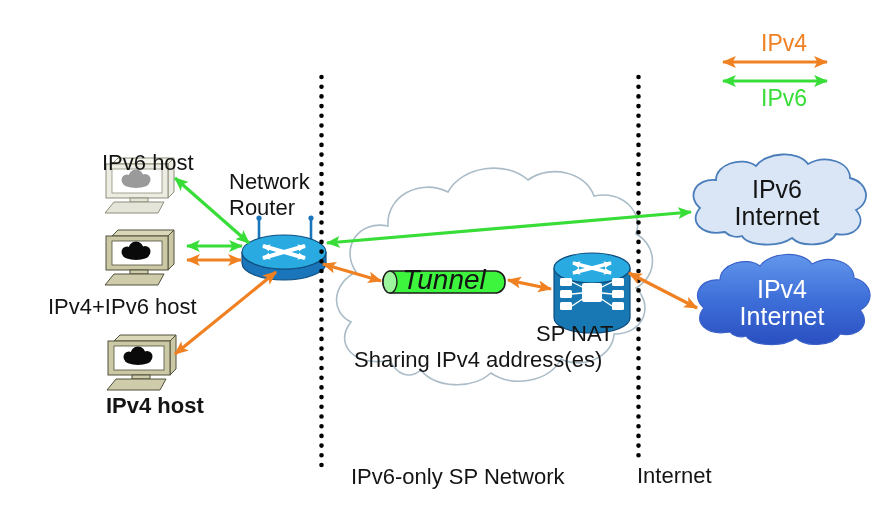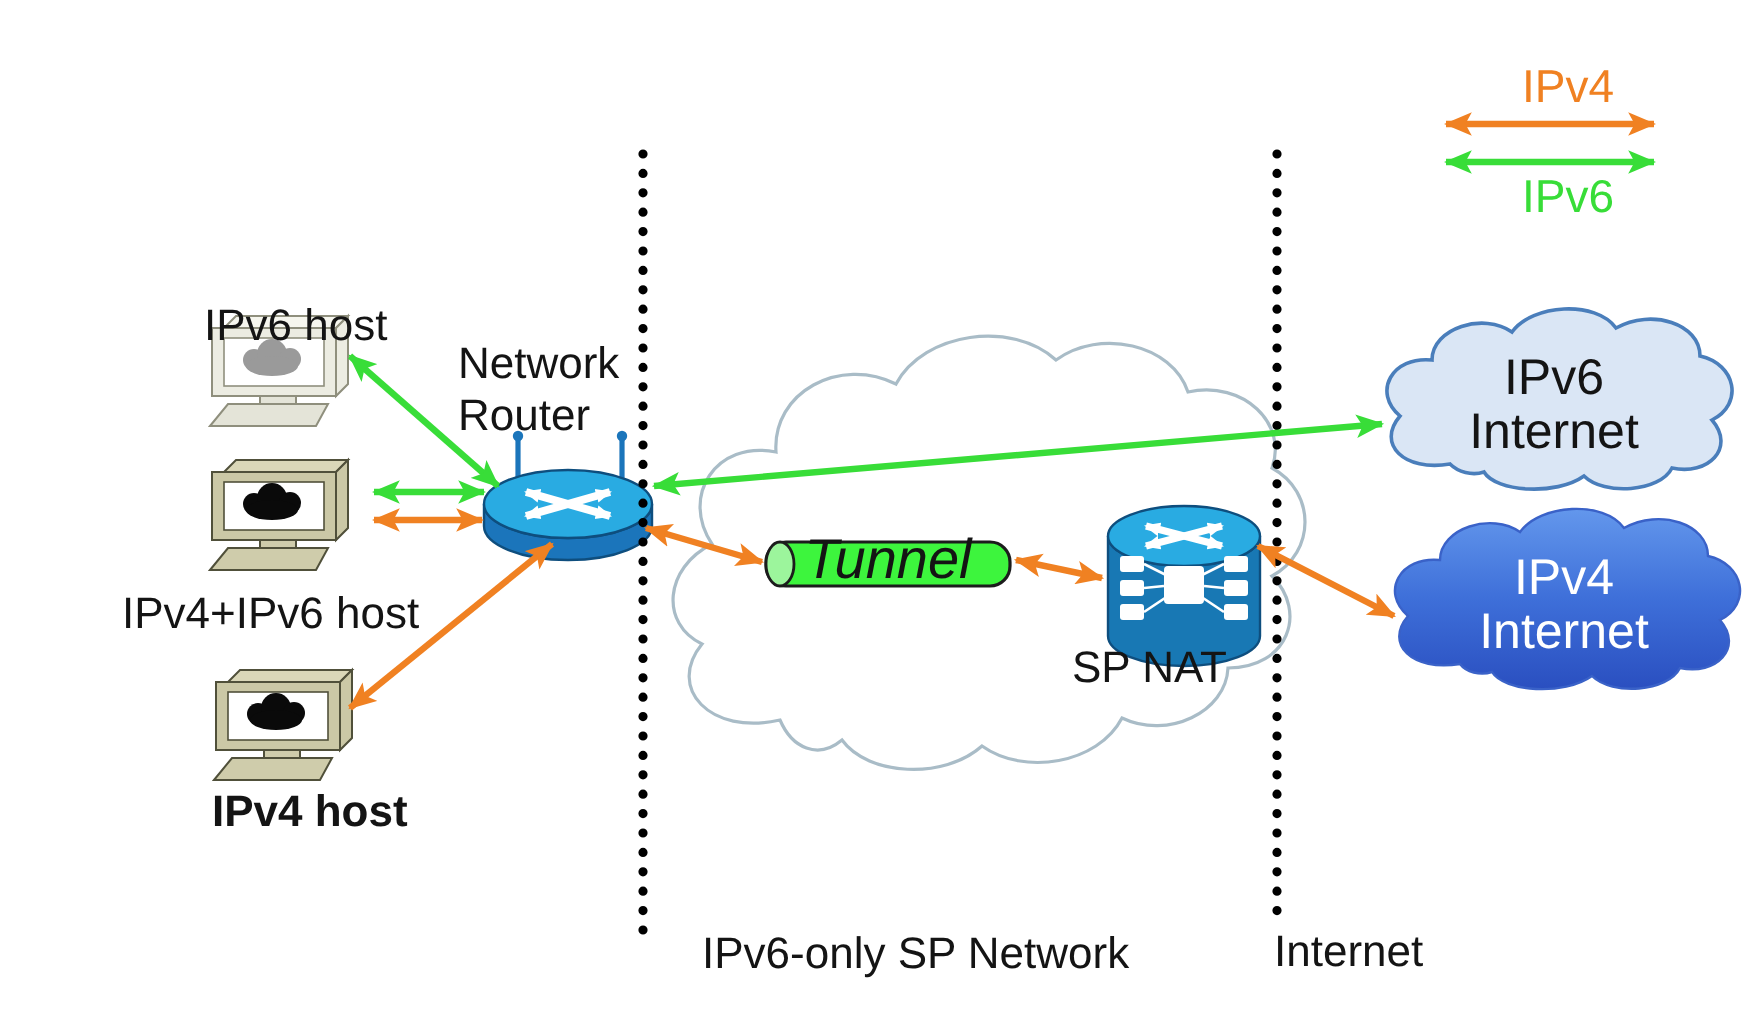--- a/index.html
+++ b/index.html
@@ -165,25 +165,26 @@
       <line class="ln-g" x1="723" y1="81" x2="827" y2="81" marker-start="url(#ah-g)" marker-end="url(#ah-g)"></line>
     </g>
   </svg>
 
   <div class="lbl lbl-legend-ipv4" style="left:761px;top:30px;">IPv4</div>
   <div class="lbl lbl-legend-ipv6" style="left:761px;top:85px;">IPv6</div>
 
   <div class="lbl" style="left:102px;top:134px;margin-top:16px;">IPv6 host</div>
   <div class="lbl" style="left:229px;top:169px;">Network
 Router</div>
-  <div class="lbl" style="left:61px;top:294px;">IPv4+IPv6 host</div>
+  <div class="lbl" style="left:48px;top:294px;">IPv4+IPv6 host</div>
   <div class="lbl" style="left:106px;top:393px;font-weight:bold;">IPv4 host</div>
 
   <div class="lbl lbl-tunnel" style="left:383px;top:267px;">Tunnel</div>
   <div class="lbl" style="left:536px;top:321px;">SP NAT</div>
+  <div class="lbl" style="left:354px;top:347px;">Sharing IPv4 address(es)</div>
 
   <div class="lbl lbl-cloud" style="left:689px;top:176px;">IPv6
 Internet</div>
   <div class="lbl lbl-cloud lbl-cloud-ipv4" style="left:694px;top:276px;">IPv4
 Internet</div>
 
   <div class="lbl" style="left:351px;top:464px;">IPv6-only SP Network</div>
   <div class="lbl" style="left:637px;top:463px;">Internet</div>
 </div>
 

